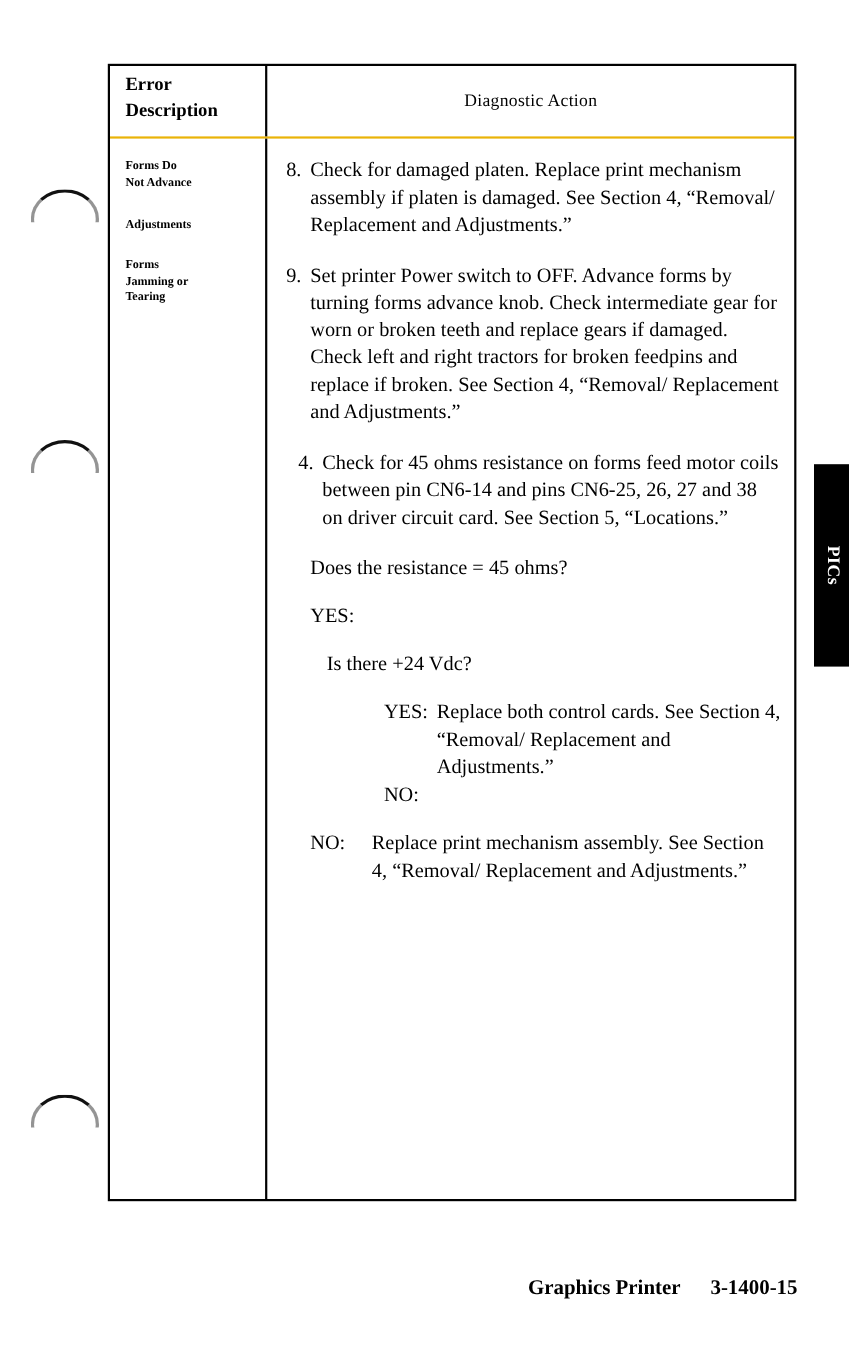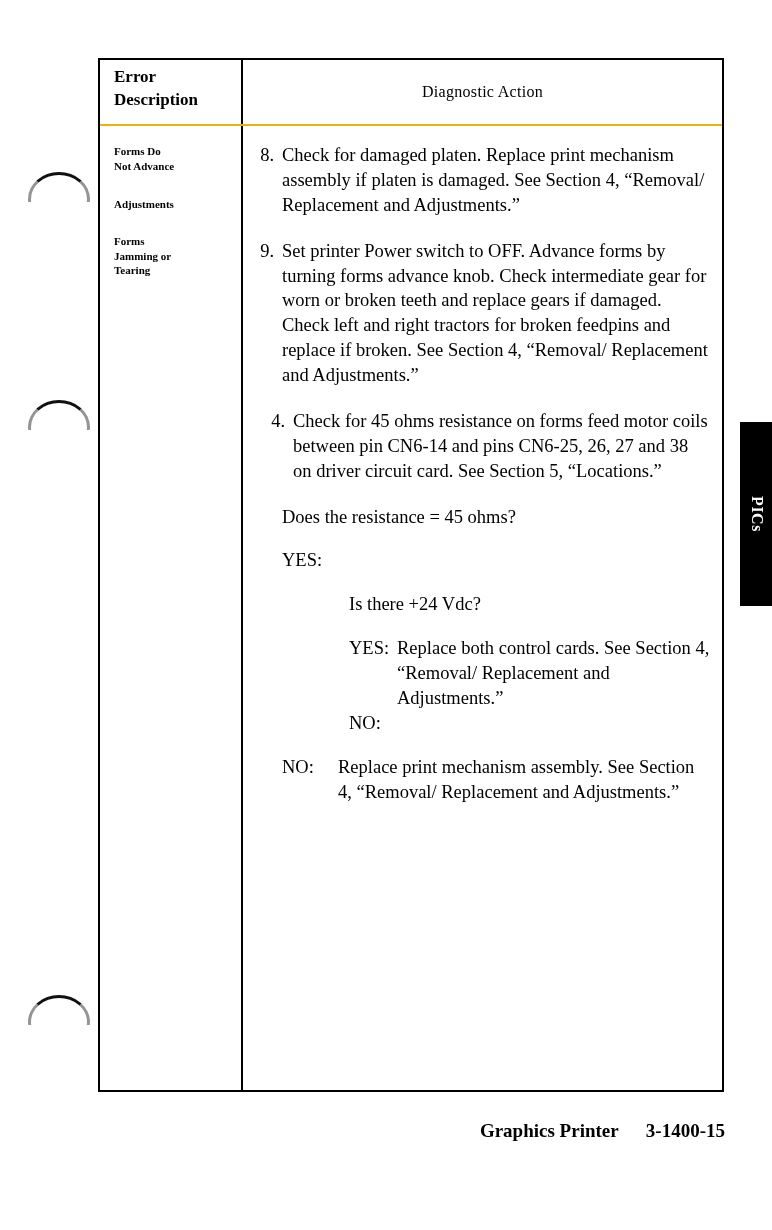--- a/index.html
+++ b/index.html
@@ -143,42 +143,42 @@
     padding-right: 8px;
   }
   .step-num.w1 { width: 17px; }
   .step-num.w2 { width: 28px; }
   .step-body { flex: 1 1 auto; }
 
   
   .q-line {
     margin: 0 0 19px 25px;
   }
-  .q-line.ind2 { margin-left: 92px; }
+  .q-line.ind2 { margin-left: 40px; }
 
   
   .branch {
     display: flex;
     margin-left: 25px;
     margin-bottom: 19px;
   }
   .branch.lvl2 { margin-left: 92px; }
   .branch.tight { margin-bottom: 0; }
   .branch-key {
     flex: 0 0 auto;
     width: 56px;
   }
   .branch-key.narrow { width: 48px; }
   .branch-text { flex: 1 1 auto; }
 
   
   .page-footer {
     position: absolute;
     left: 0;
-    top: 1120px;
+    top: 1160px;
     width: 725px;
     text-align: right;
     font-weight: bold;
     font-size: 19px;
   }
   .footer-sep { display: inline-block; width: 18px; }
 </style>
 </head>
 <body>
 

